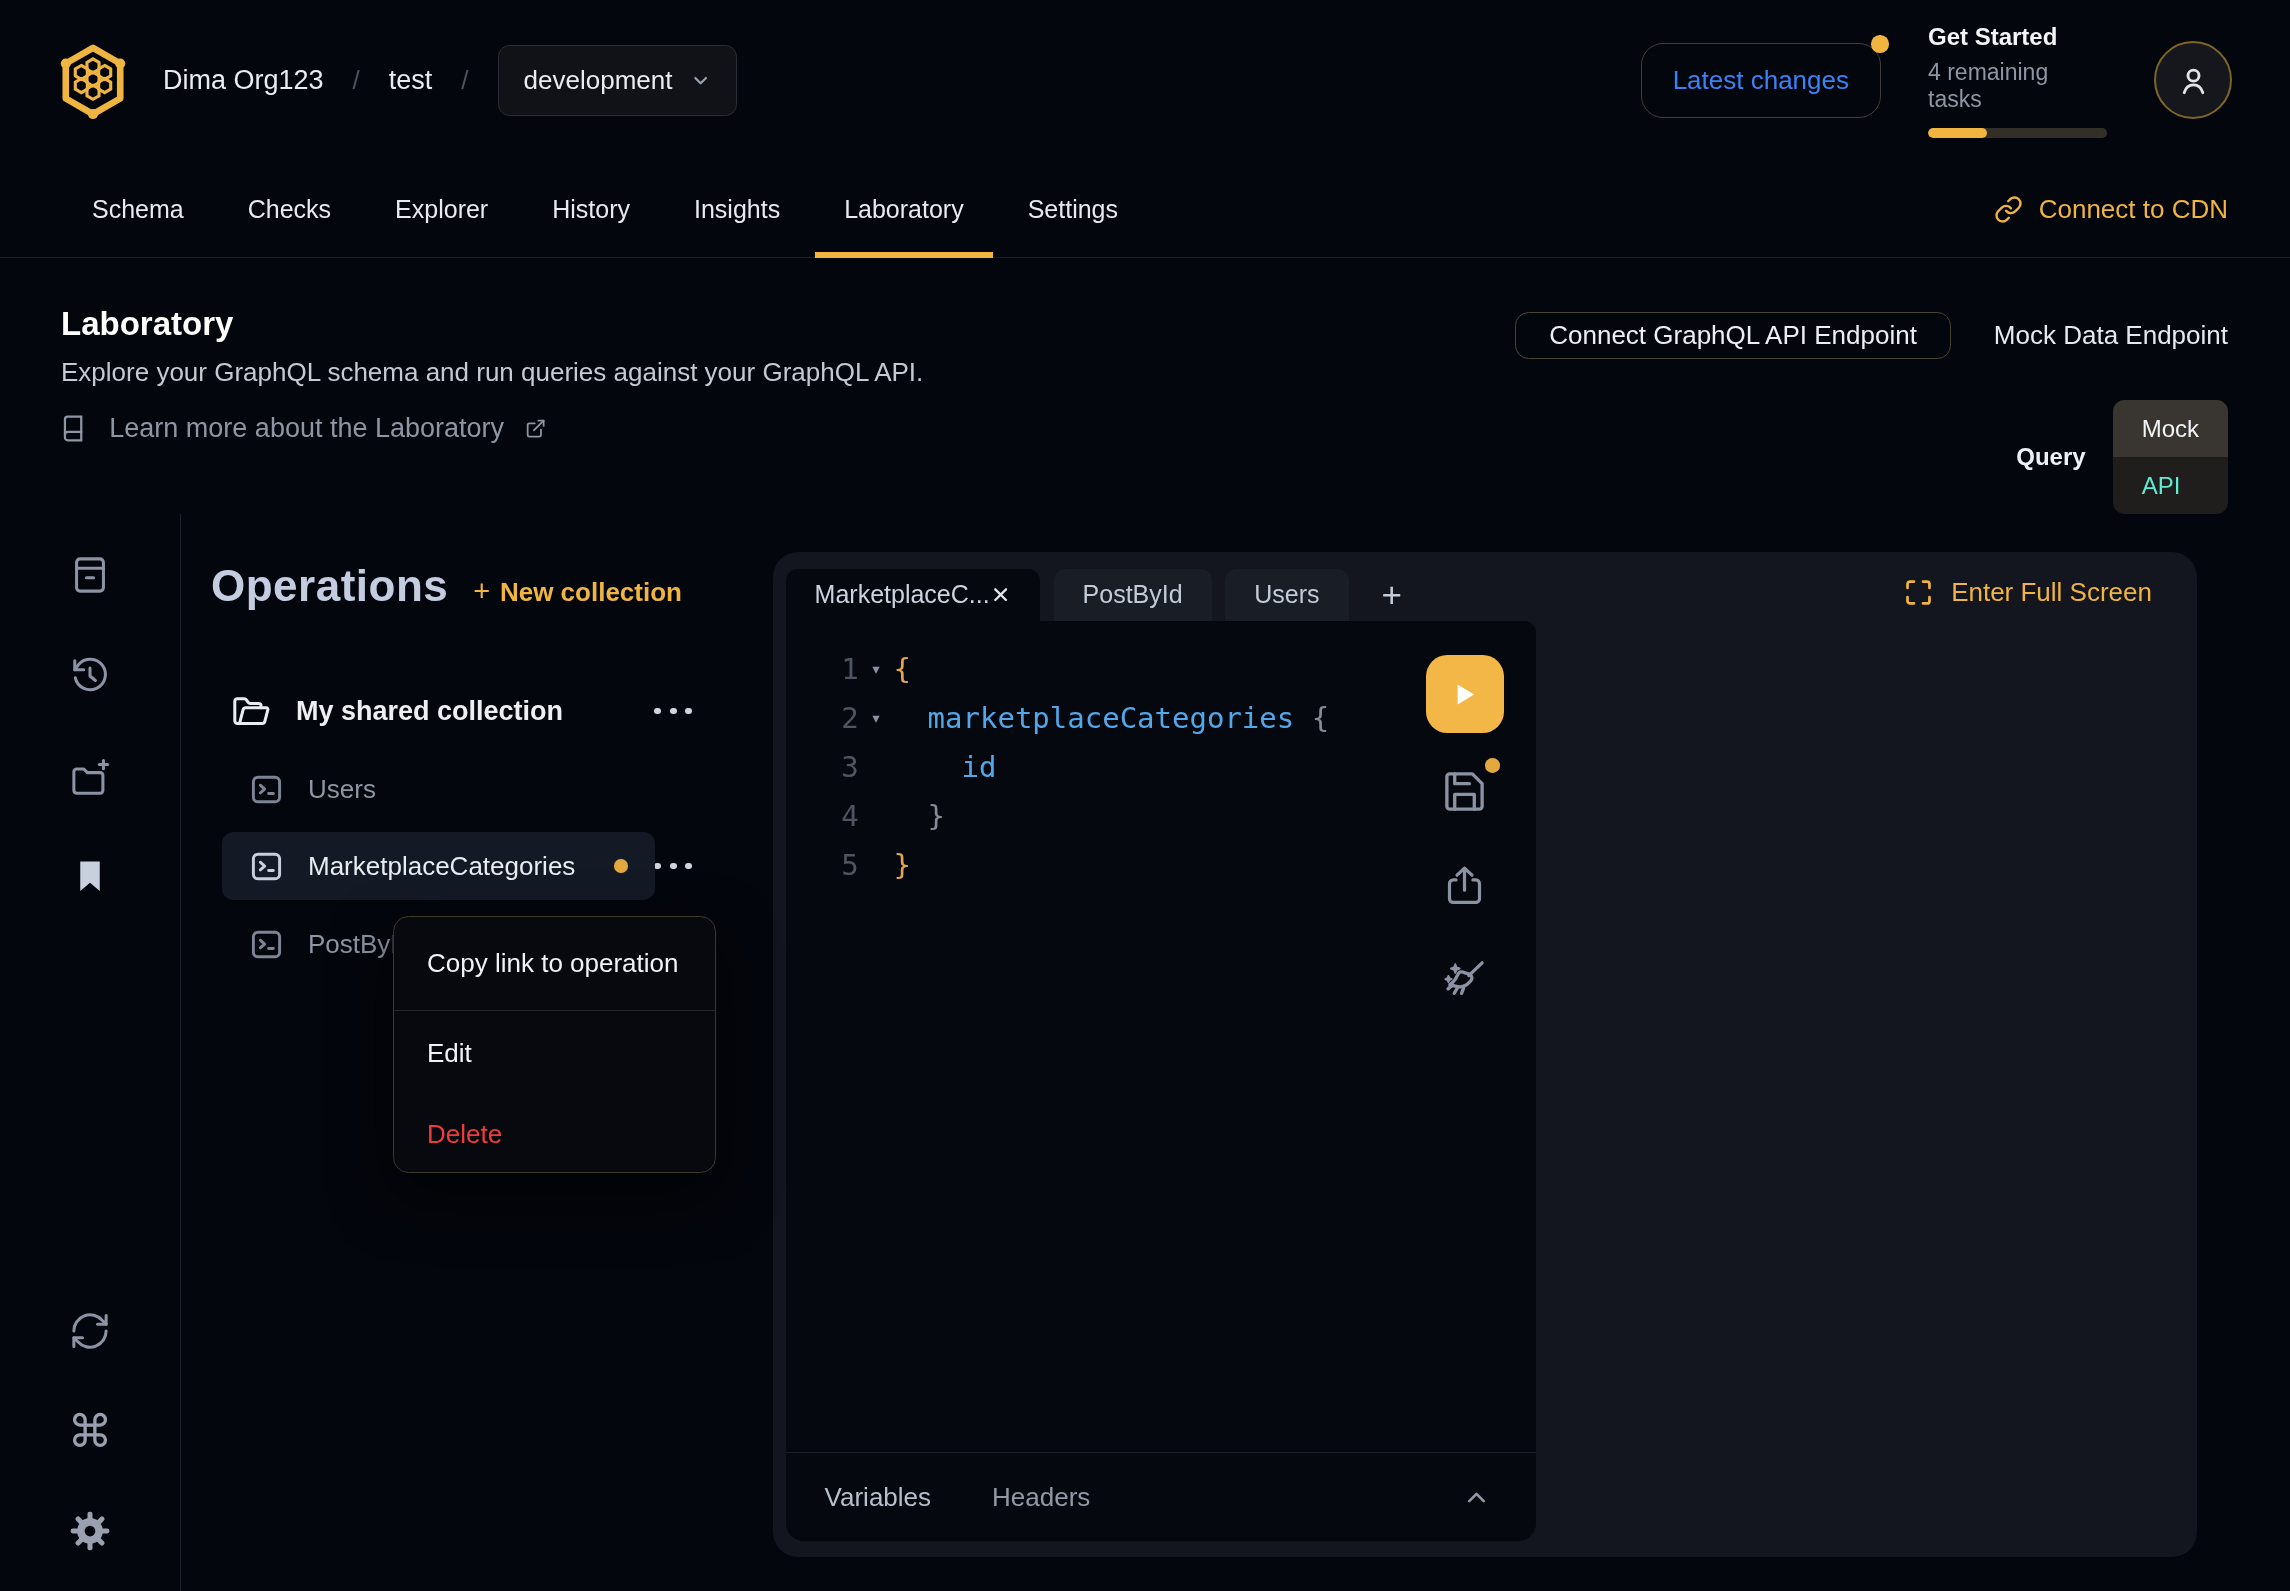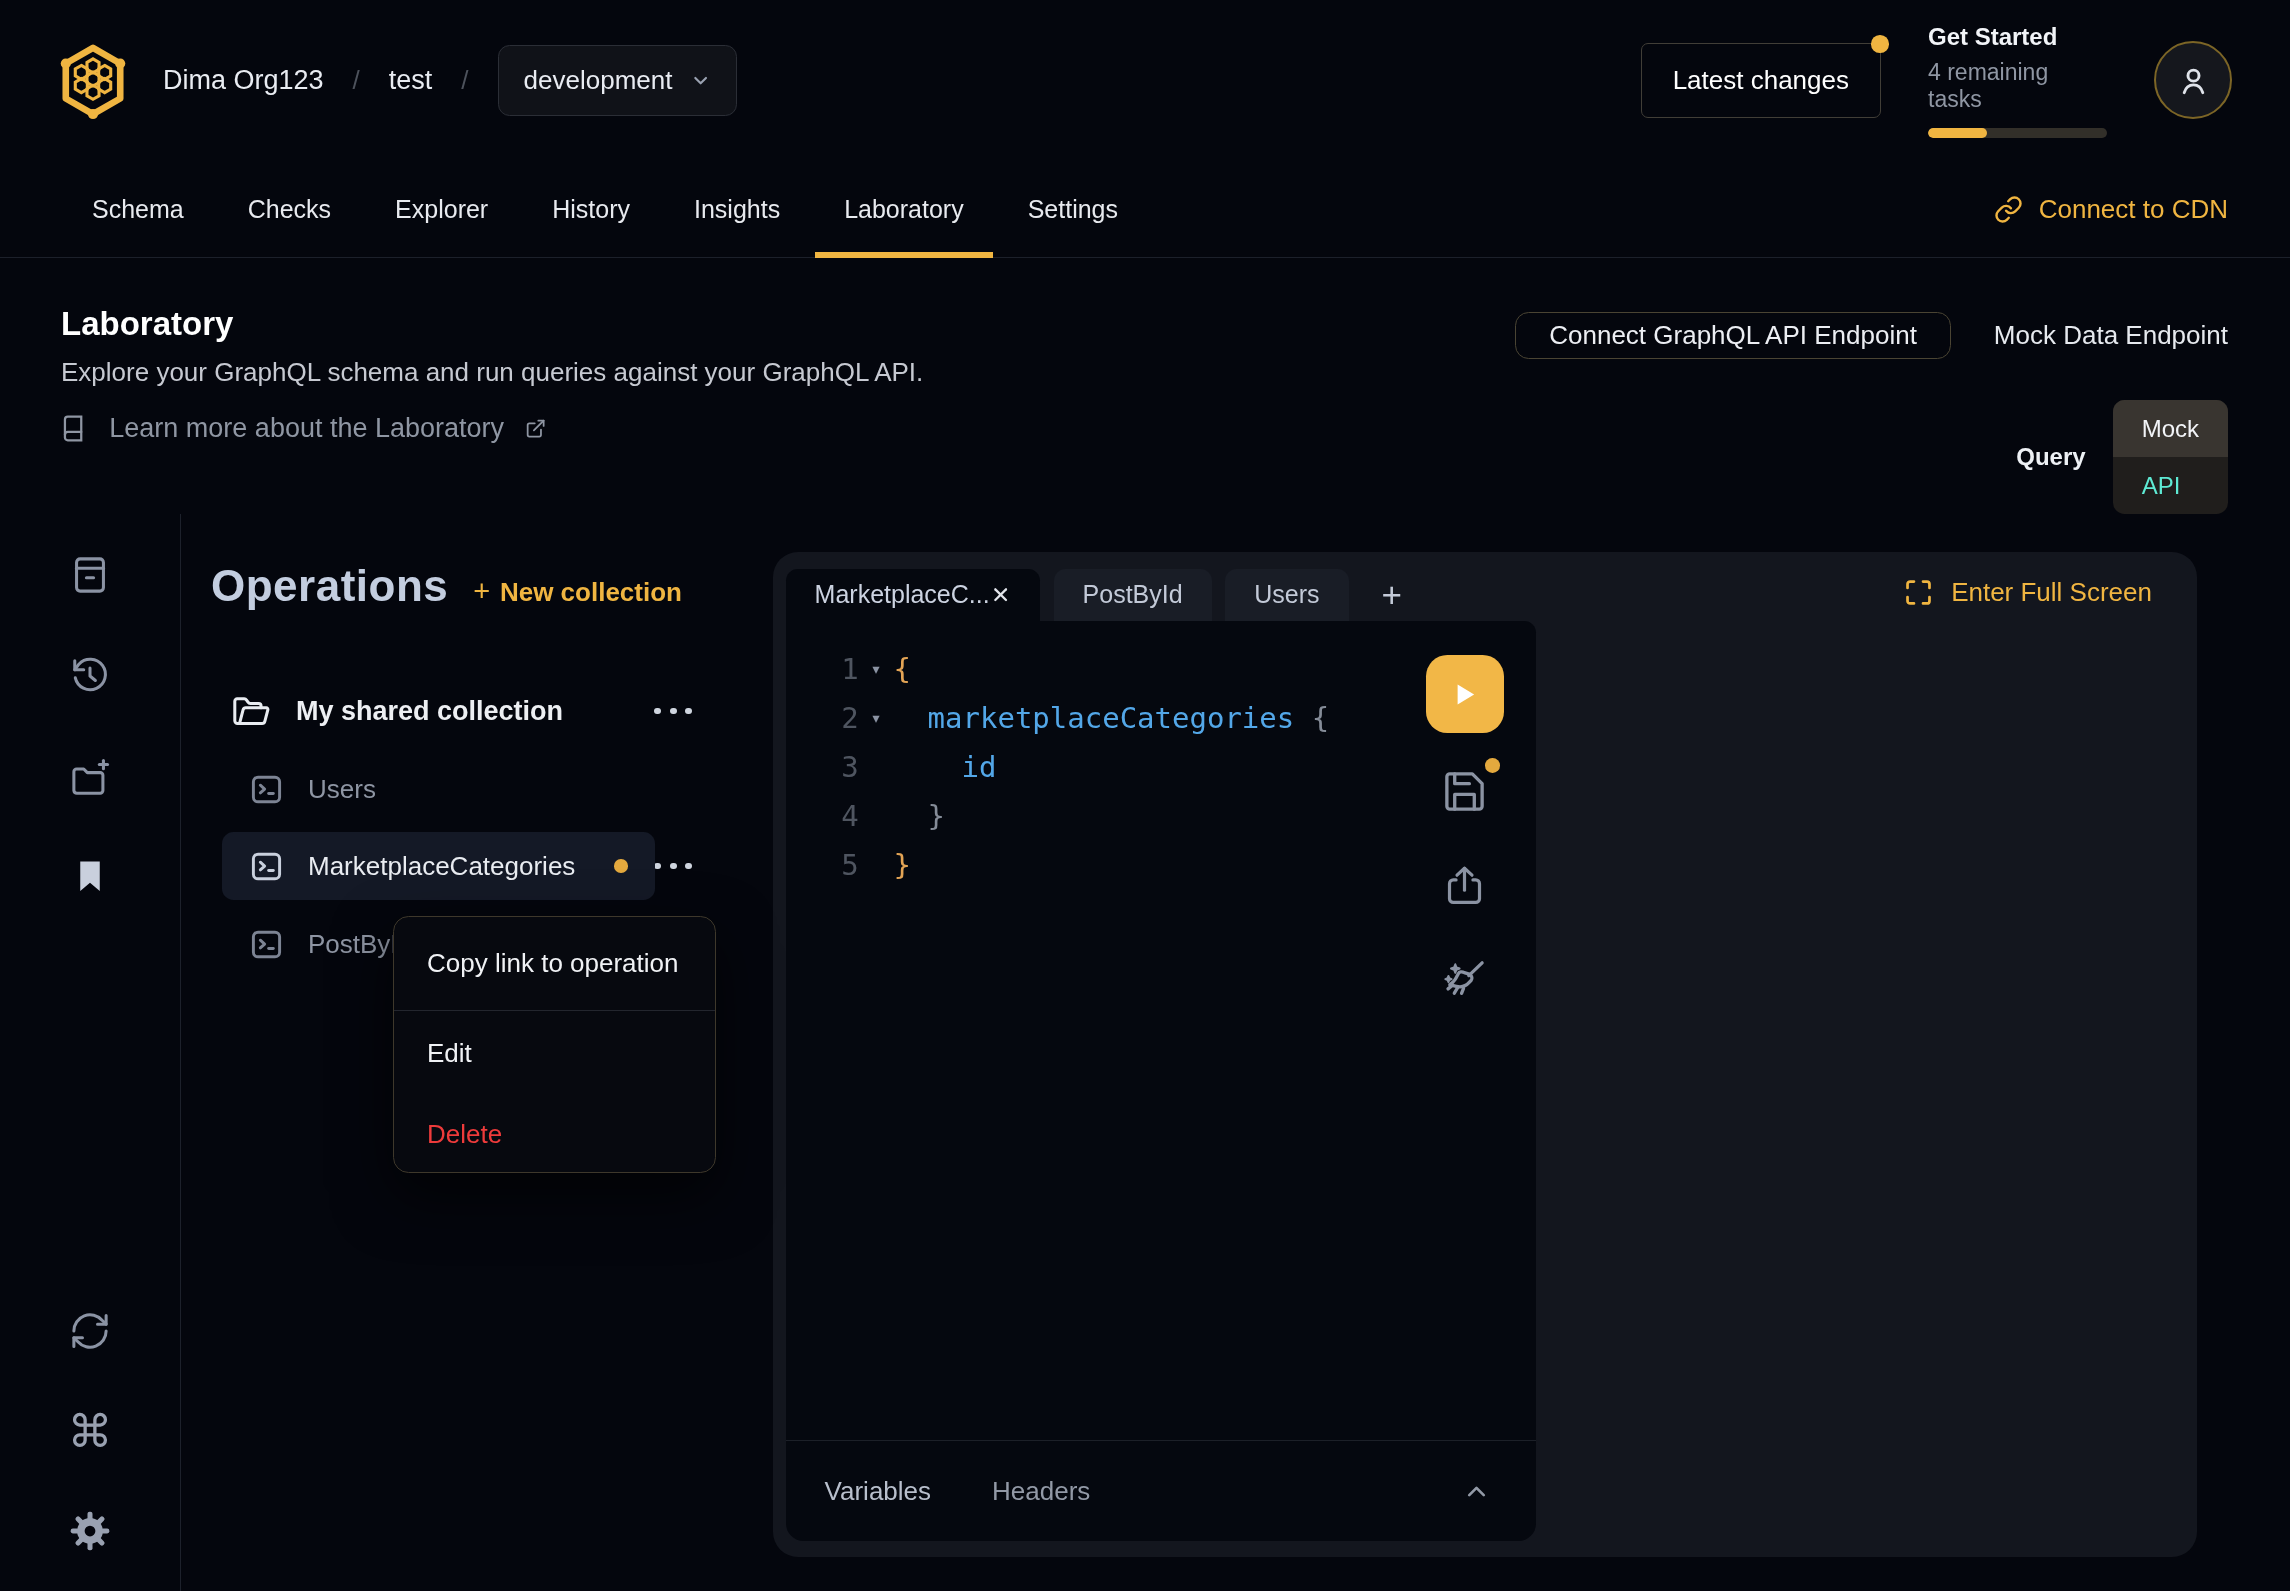--- a/index.html
+++ b/index.html
@@ -9,21 +9,21 @@
   svg { display:block; }
 
   
   .header { position:absolute; top:0; left:0; right:0; height:161px; display:flex; align-items:center; padding:0 58px; }
   .logo { margin-right:35px; cursor:pointer; }
   .crumbs { display:flex; align-items:center; gap:29px; font-size:27px; }
   .crumb { color:#e9ecf2; font-weight:500; cursor:pointer; }
   .crumb-sep { color:#4d525c; font-size:26px; }
   .env-select { display:flex; align-items:center; gap:17.5px; background:#101218; border:1px solid #2b2e36; border-radius:11.6px; padding:19.4px 25px; font-size:26px; color:#e9ecf2; cursor:pointer; }
   .header-right { margin-left:auto; display:flex; align-items:center; gap:47px; }
-  .latest-btn { position:relative; border:1px solid #413e37; border-radius:7px; padding:21.3px 31px; font-size:26px; color:#ffffff; background:transparent; cursor:pointer; font-family:inherit; }
+  .latest-btn { position:relative; border:1px solid #413e37; border-radius:22px; padding:21.3px 31px; font-size:26px; color:#3b82f6; background:transparent; cursor:pointer; font-family:inherit; }
   .latest-dot { position:absolute; top:-8.7px; right:-8.7px; width:17.5px; height:17.5px; border-radius:50%; background:#f0b541; }
   .get-started { width:179px; cursor:pointer; }
   .gs-title { font-size:24px; font-weight:700; color:#f2f4f8; }
   .gs-sub { font-size:23px; color:#8f96a3; margin-top:7.8px; }
   .gs-bar { margin-top:15.5px; height:9.7px; border-radius:4.9px; background:#322f29; overflow:hidden; }
   .gs-fill { height:100%; width:33%; background:#f0b541; border-radius:4.9px; }
   .avatar { width:78px; height:78px; border-radius:50%; background:#15171d; border:2.9px solid #7c6526; display:flex; align-items:center; justify-content:center; color:#dfe3ea; cursor:pointer; }
 
   
   .nav { position:absolute; top:161px; left:0; right:0; height:97px; display:flex; align-items:stretch; padding:0 62px 0 92px; border-bottom:1px solid #1c202a; }
@@ -103,21 +103,21 @@
   .tok-orange { color:#e3a455; } .tok-blue { color:#53a7e8; } .tok-gray { color:#858c98; }
   .ind1 { margin-left:34px; } .ind2 { margin-left:68px; }
   .t2 { margin-left:17.5px; }
 
   .actions { position:absolute; left:640px; top:34px; width:78px; display:flex; flex-direction:column; align-items:center; }
   .play-btn { width:78px; height:78px; border-radius:21.3px; background:#f2b747; border:none; display:flex; align-items:center; justify-content:center; cursor:pointer; }
   .act-icon { position:relative; margin-top:35px; color:#8b93a3; cursor:pointer; }
   .save-dot { position:absolute; top:-9.7px; right:-11.6px; width:14.6px; height:14.6px; border-radius:50%; background:#e4a93e; }
   .mt-lg { margin-top:47px; }
 
-  .qfooter { position:absolute; left:0; right:0; bottom:0; height:101px; border-top:1px solid #1c2028; display:flex; align-items:center; padding:0 39px; }
+  .qfooter { position:absolute; left:0; right:0; bottom:0; height:89px; border-top:1px solid #1c2028; display:flex; align-items:center; padding:0 39px; }
   .qf-tab { font-size:26px; cursor:pointer; }
   .qf-variables { color:#b8bfcc; }
   .qf-headers { color:#9299a6; margin-left:61px; }
   .qf-collapse { margin-left:auto; color:#9299a6; cursor:pointer; display:flex; padding:5.8px; }
 </style>
 </head>
 <body>
 
 <div class="app">
 

